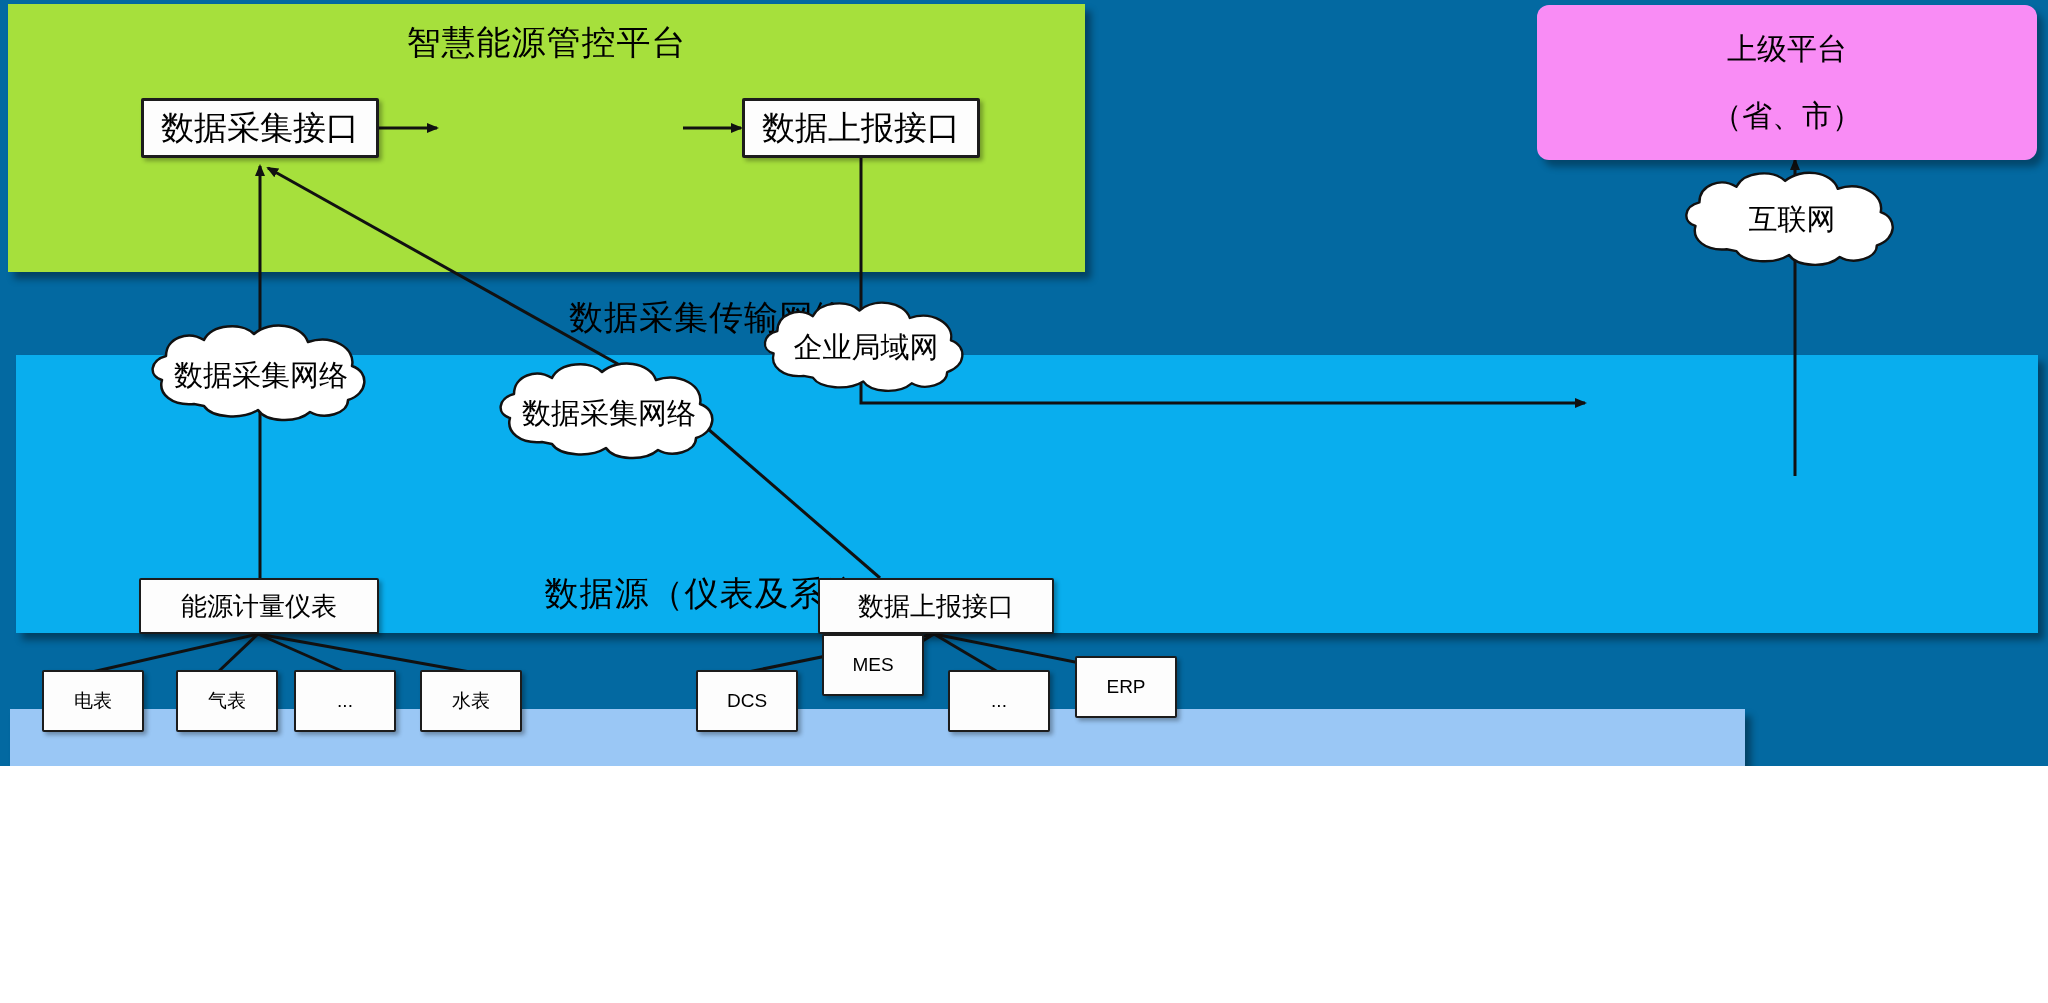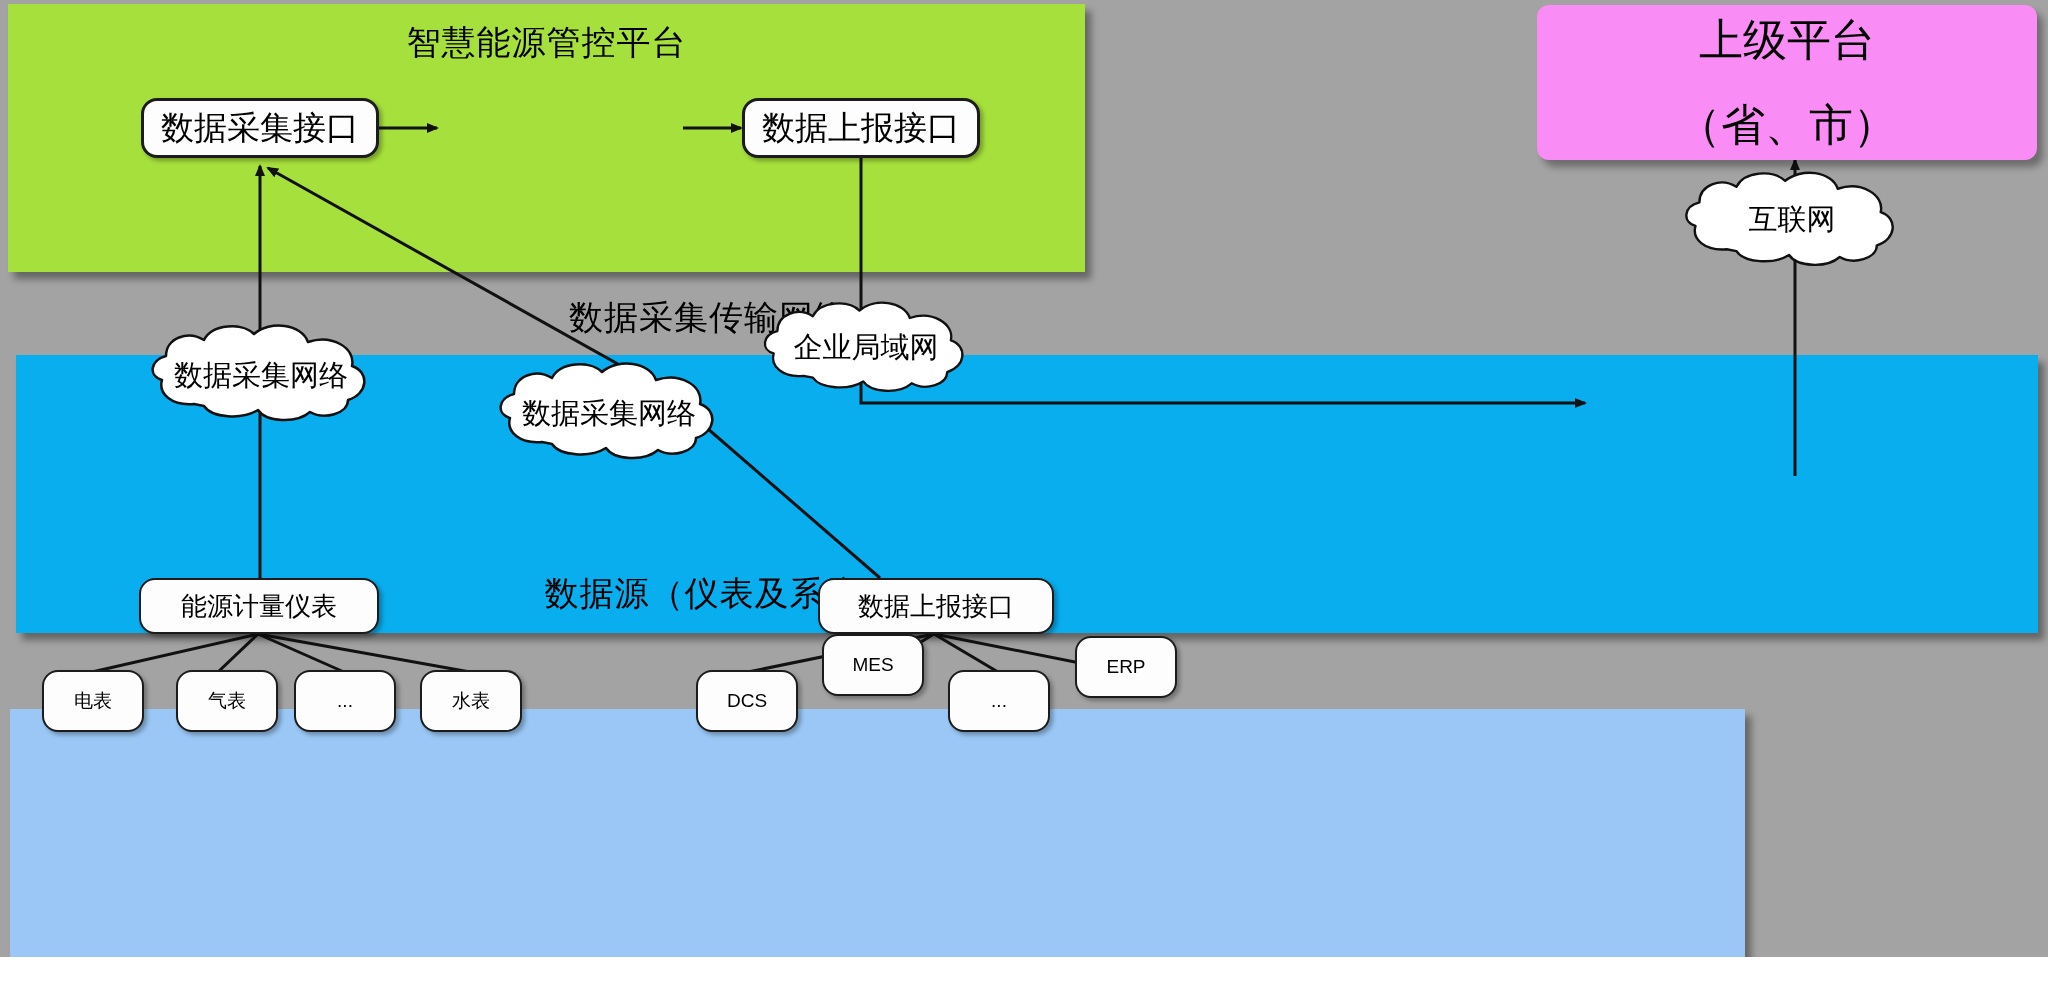--- a/index.html
+++ b/index.html
@@ -3,22 +3,22 @@
 <meta charset="utf-8">
 <style>
   html, body {
     margin: 0;
     padding: 0;
     background: #ffffff;
   }
   #canvas {
     position: relative;
     width: 2048px;
-    height: 957px;
-    background: #a3a3a3;
+    height: 766px;
+    background: #0369a1;
     font-family: "Liberation Sans", "DejaVu Sans", sans-serif;
     overflow: hidden;
   }
   #wires {
     position: absolute;
     left: 0;
     top: 0;
     width: 2048px;
     height: 1003px;
     pointer-events: none;
@@ -48,21 +48,21 @@
     font-size: 34px;
     letter-spacing: 1px;
     white-space: nowrap;
   }
   
   .node {
     position: absolute;
     box-sizing: border-box;
     background: #FDFDFD;
     border: 3px solid #1C1C1C;
-    border-radius: 16px;
+    border-radius: 2px;
     display: flex;
     align-items: center;
     justify-content: center;
     color: #000000;
     text-align: center;
     line-height: 1.1;
     box-shadow: 3px 3px 4px rgba(0,0,0,0.30);
     z-index: 6;
   }
   .node.thin { border-width: 2px; }
@@ -73,21 +73,21 @@
     position: absolute;
     box-sizing: border-box;
     background: #F98CF5;
     border-radius: 12px;
     display: flex;
     flex-direction: column;
     align-items: center;
     justify-content: center;
     gap: 26px;
     color: #000000;
-    font-size: 44px;
+    font-size: 30px;
     box-shadow: 6px 7px 7px rgba(0,0,0,0.33);
     z-index: 6;
   }
   
   .cloud {
     position: absolute;
     z-index: 5;
   }
   .cloud svg { display: block; }
   .cloud-label {
@@ -210,15 +210,15 @@
   <div class="node node-sm thin" style="left:42px; top:670px; width:102px; height:62px;">电表</div>
   <div class="node node-sm thin" style="left:176px; top:670px; width:102px; height:62px;">气表</div>
   <div class="node node-sm thin" style="left:294px; top:670px; width:102px; height:62px;">...</div>
   <div class="node node-sm thin" style="left:420px; top:670px; width:102px; height:62px;">水表</div>
 
   <div class="node node-md thin" style="left:818px; top:578px; width:236px; height:56px;">数据上报接口</div>
 
   <div class="node node-sm thin" style="left:696px; top:670px; width:102px; height:62px;">DCS</div>
   <div class="node node-sm thin" style="left:822px; top:634px; width:102px; height:62px;">MES</div>
   <div class="node node-sm thin" style="left:948px; top:670px; width:102px; height:62px;">...</div>
-  <div class="node node-sm thin" style="left:1075px; top:636px; width:102px; height:62px;text-align:right;">ERP</div>
+  <div class="node node-sm thin" style="left:1075px; top:656px; width:102px; height:62px;text-align:right;">ERP</div>
 
 </div>
 
 </body></html>

